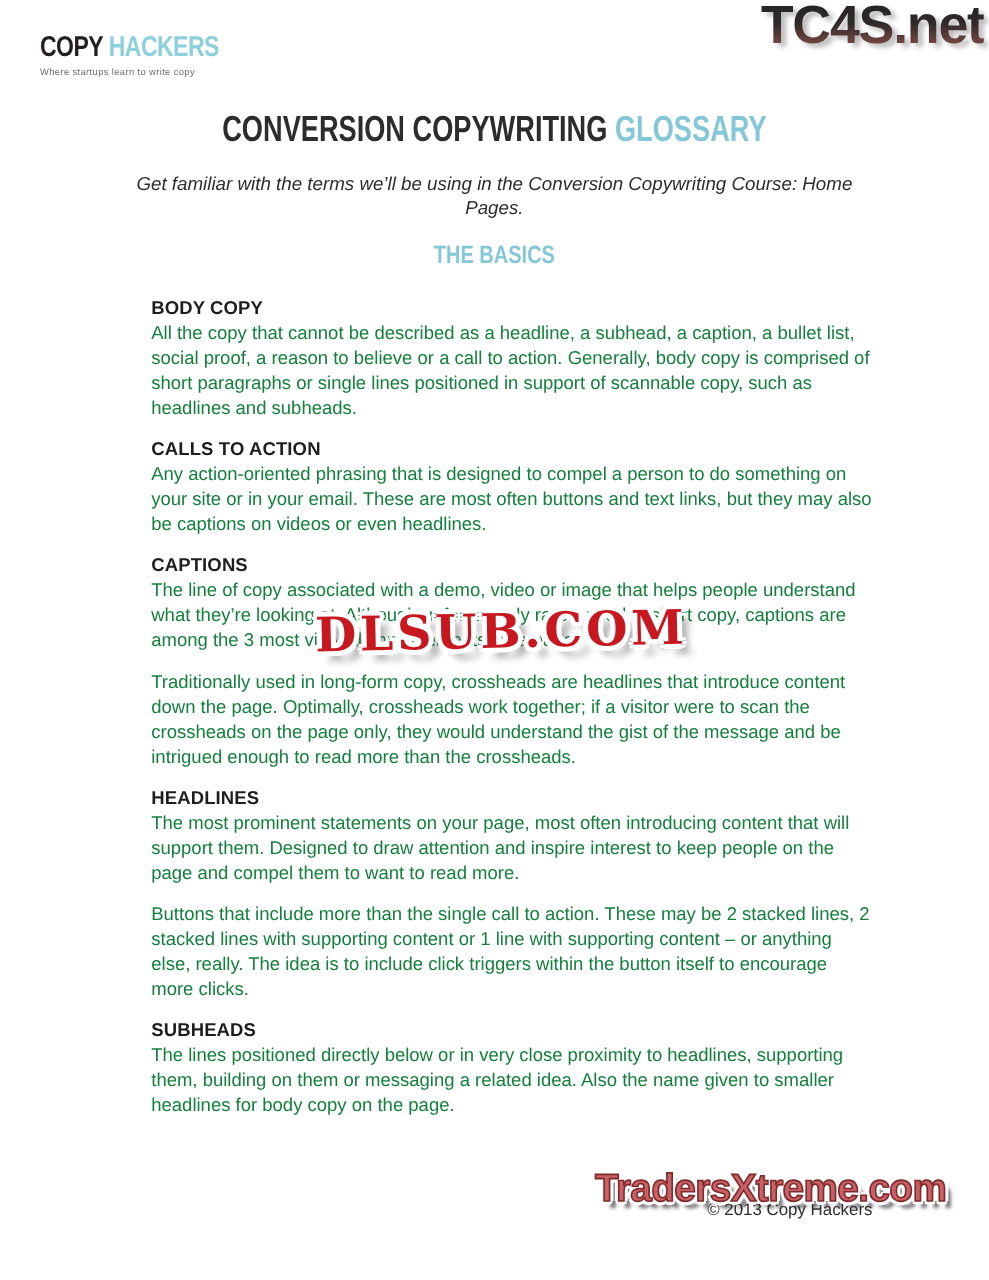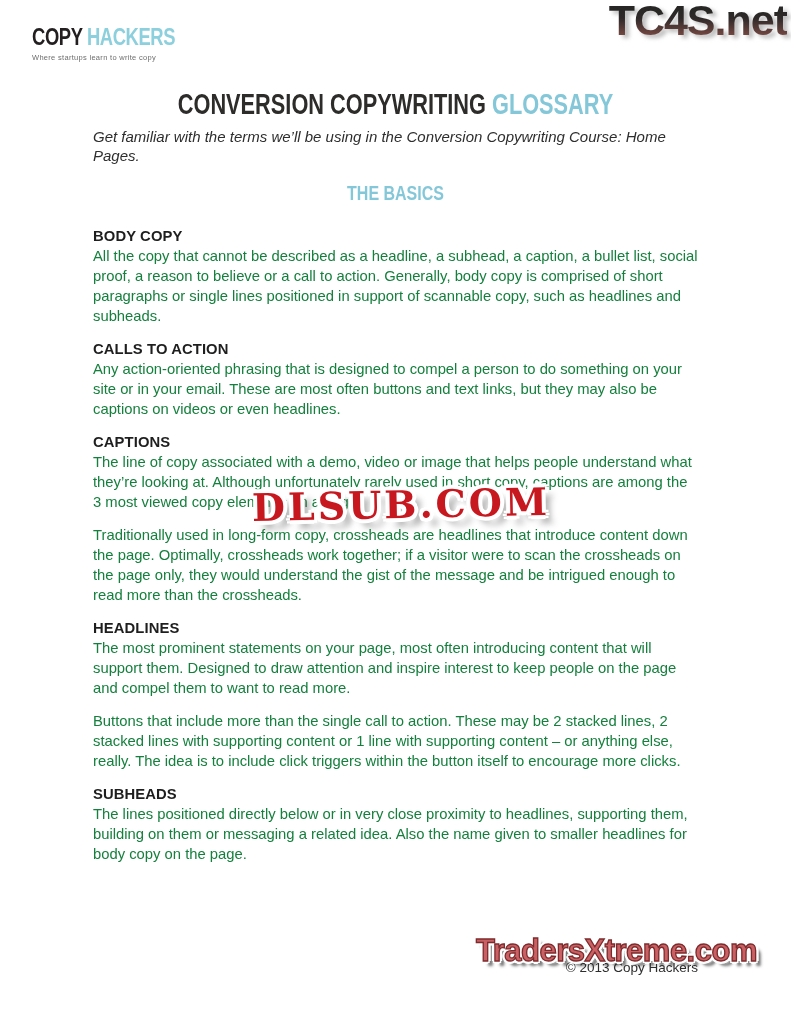--- a/index.html
+++ b/index.html
@@ -43,30 +43,30 @@
   
   .content { position:absolute; left:93px; top:88px; width:605px; }
   .doc-title {
     text-align:center; font-weight:bold; font-size:29px; line-height:1.15;
     white-space:nowrap; letter-spacing:0;
     transform:scaleX(0.75); transform-origin:center;
     color:#2d2c2b;
   }
   .doc-title .accent { color:#84c7d8; }
   .intro {
-    margin-top:6px; text-align:left;
+    margin-top:17px; text-align:center;
     font-style:italic; font-size:15px; line-height:19px; color:#2e2e2e;
   }
   .section-title {
     margin-top:18px; text-align:center;
     font-weight:bold; font-size:20px; line-height:1; white-space:nowrap;
     transform:scaleX(0.8); transform-origin:center;
     color:#84c7d8;
   }
-  .entries { margin-top:23px; }
+  .entries { margin-top:23px;margin-left:28px; }
   .entry { margin-bottom:13px; }
   .entry h3 {
     font-size:14.8px; font-weight:bold; color:#1e1e1e;
     line-height:20px; letter-spacing:0.1px;
   }
   .entry p {
     font-size:14.8px; line-height:20px; color:#15803d;
   }
 
   

